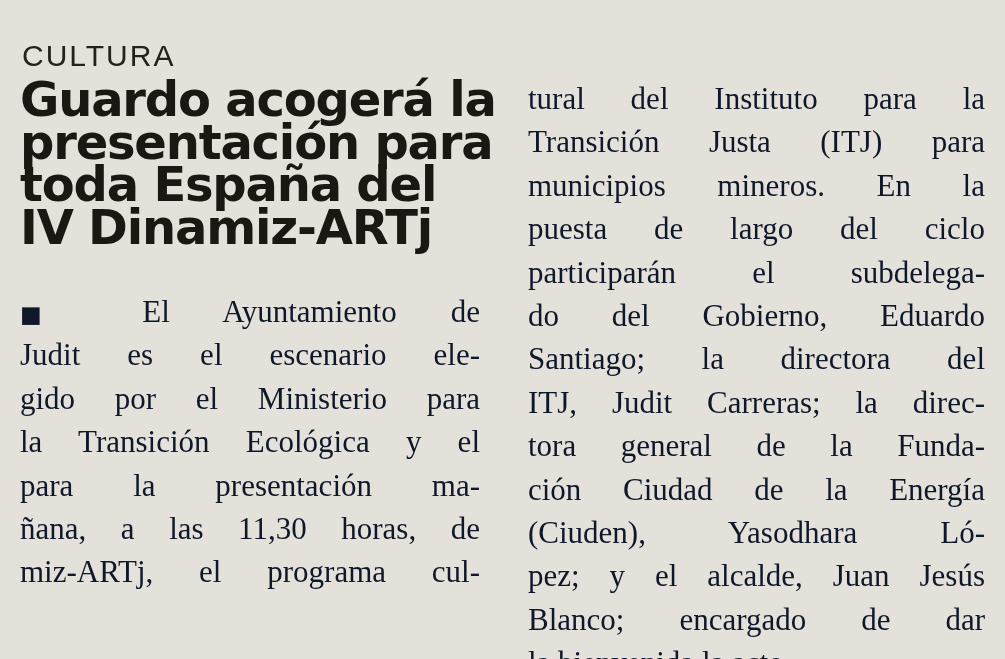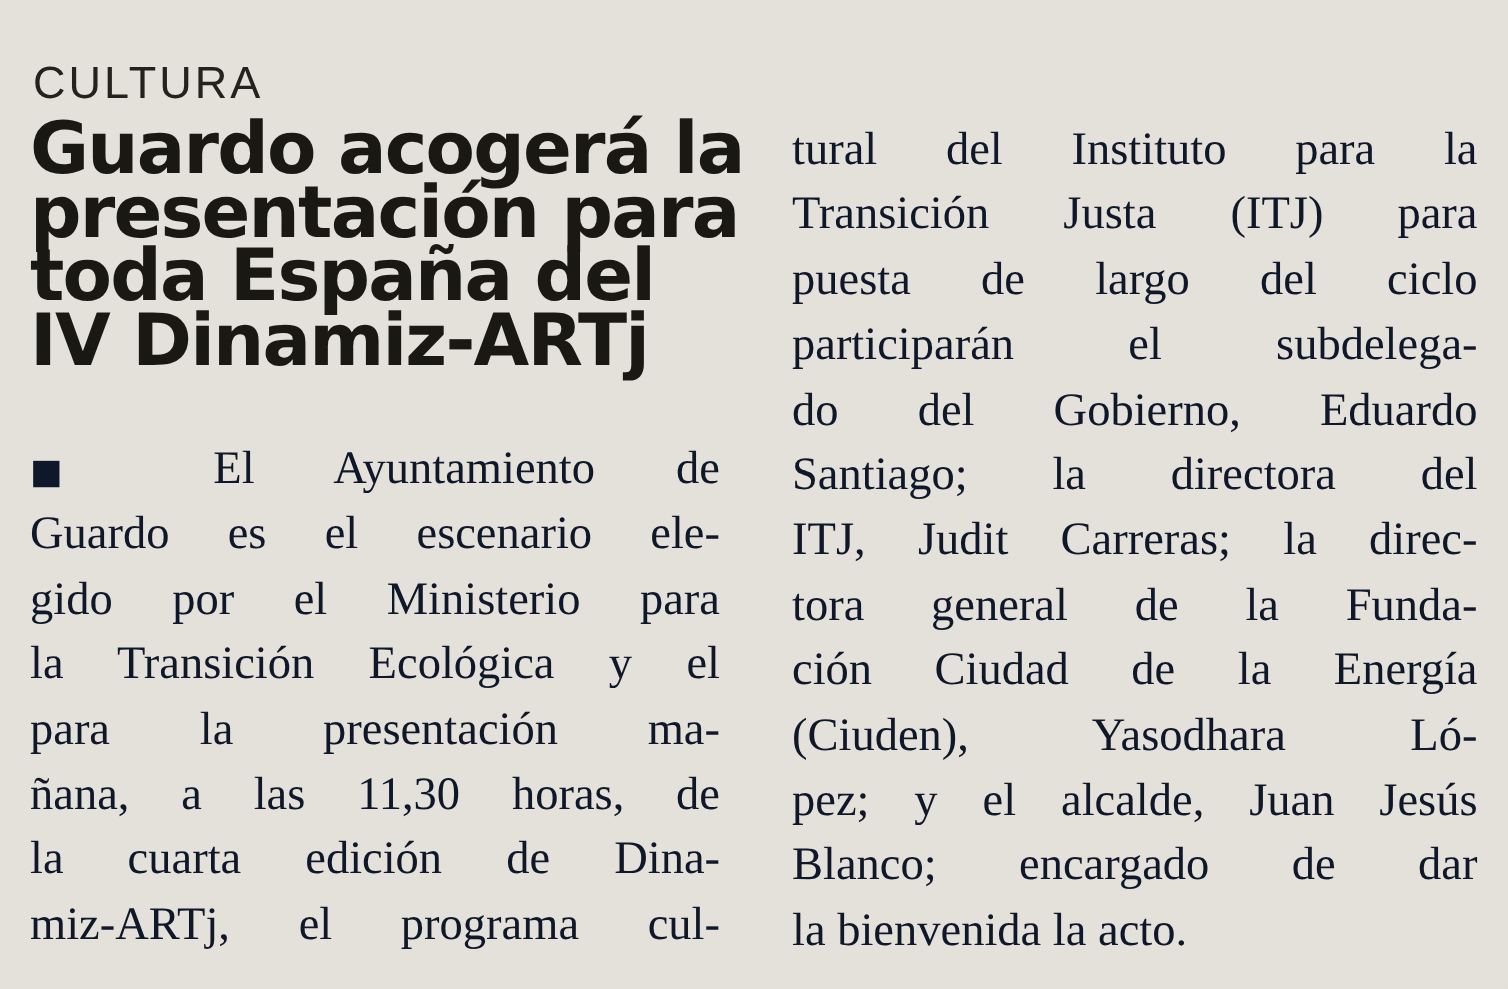--- a/index.html
+++ b/index.html
@@ -83,32 +83,32 @@
 
   <div class="headline" id="headline">
       <div class="hline">Guardo acogerá la</div>
       <div class="hline">presentación para</div>
       <div class="hline">toda España del</div>
       <div class="hline">IV Dinamiz-ARTj</div>
     </div>
 
   <div class="bodycol col-left" id="col-left">
       <div class="bline"><span class="bullet-glyph">■</span> El Ayuntamiento de</div>
-      <div class="bline">Guardo es el escenario ele-</div>
+      <div class="bline">Judit es el escenario ele-</div>
       <div class="bline">gido por el Ministerio para</div>
       <div class="bline">la Transición Ecológica y el</div>
       <div class="bline">para la presentación ma-</div>
       <div class="bline">ñana, a las 11,30 horas, de</div>
-      <div class="bline">la cuarta edición de Dina-</div>
       <div class="bline">miz-ARTj, el programa cul-</div>
     </div>
 
   <div class="bodycol col-right" id="col-right">
       <div class="bline">tural del Instituto para la</div>
       <div class="bline">Transición Justa (ITJ) para</div>
+      <div class="bline">municipios mineros. En la</div>
       <div class="bline">puesta de largo del ciclo</div>
       <div class="bline">participarán el subdelega-</div>
       <div class="bline">do del Gobierno, Eduardo</div>
       <div class="bline">Santiago; la directora del</div>
       <div class="bline">ITJ, Judit Carreras; la direc-</div>
       <div class="bline">tora general de la Funda-</div>
       <div class="bline">ción Ciudad de la Energía</div>
       <div class="bline">(Ciuden), Yasodhara Ló-</div>
       <div class="bline">pez; y el alcalde, Juan Jesús</div>
       <div class="bline">Blanco; encargado de dar</div>

